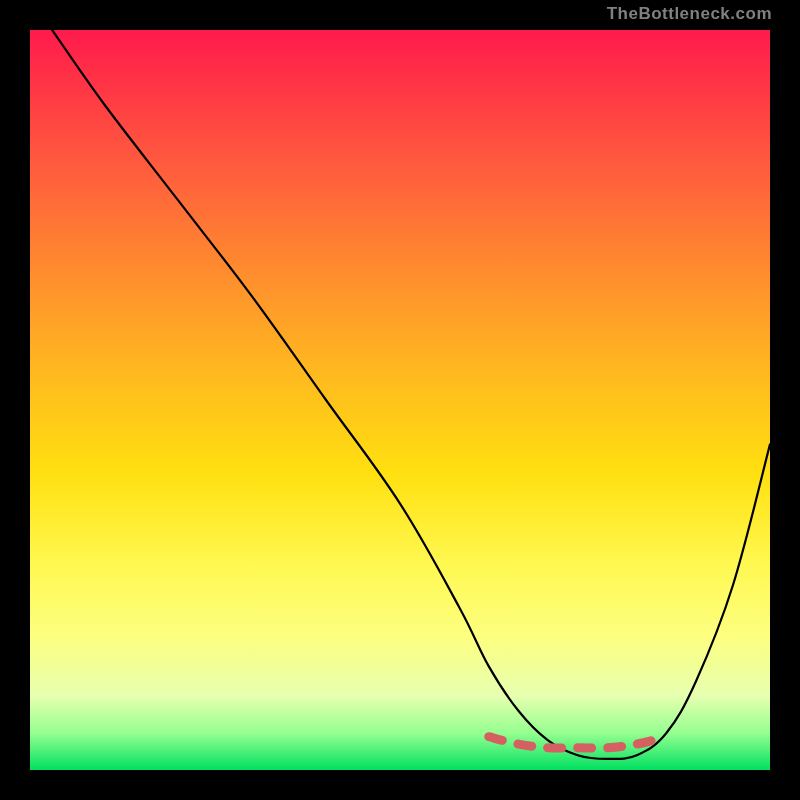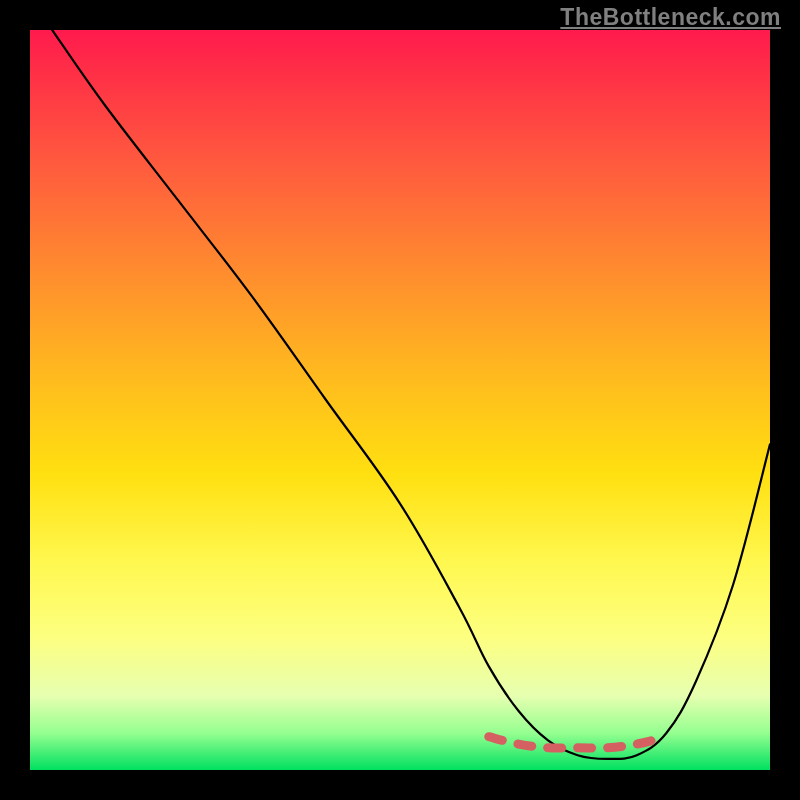--- a/index.html
+++ b/index.html
@@ -6,27 +6,26 @@
   html, body { width: 800px; height: 800px; overflow: hidden; background: #000; }
   .container {
     position: relative;
     width: 800px;
     height: 800px;
     background: #000;
   }
   .attribution {
     position: absolute;
     top: 4px;
-    right: 19px;
+    right: 28px;
     font-family: Arial, Helvetica, sans-serif;
-    font-size: 23px;
+    font-size: 17px;
     font-weight: bold;
     color: #808080;
     letter-spacing: 0.5px;
-    text-decoration: underline;
   }
   .plot-area {
     position: absolute;
     left: 30px;
     top: 30px;
     width: 740px;
     height: 740px;
   }
   .gradient-bg {
     position: absolute;

